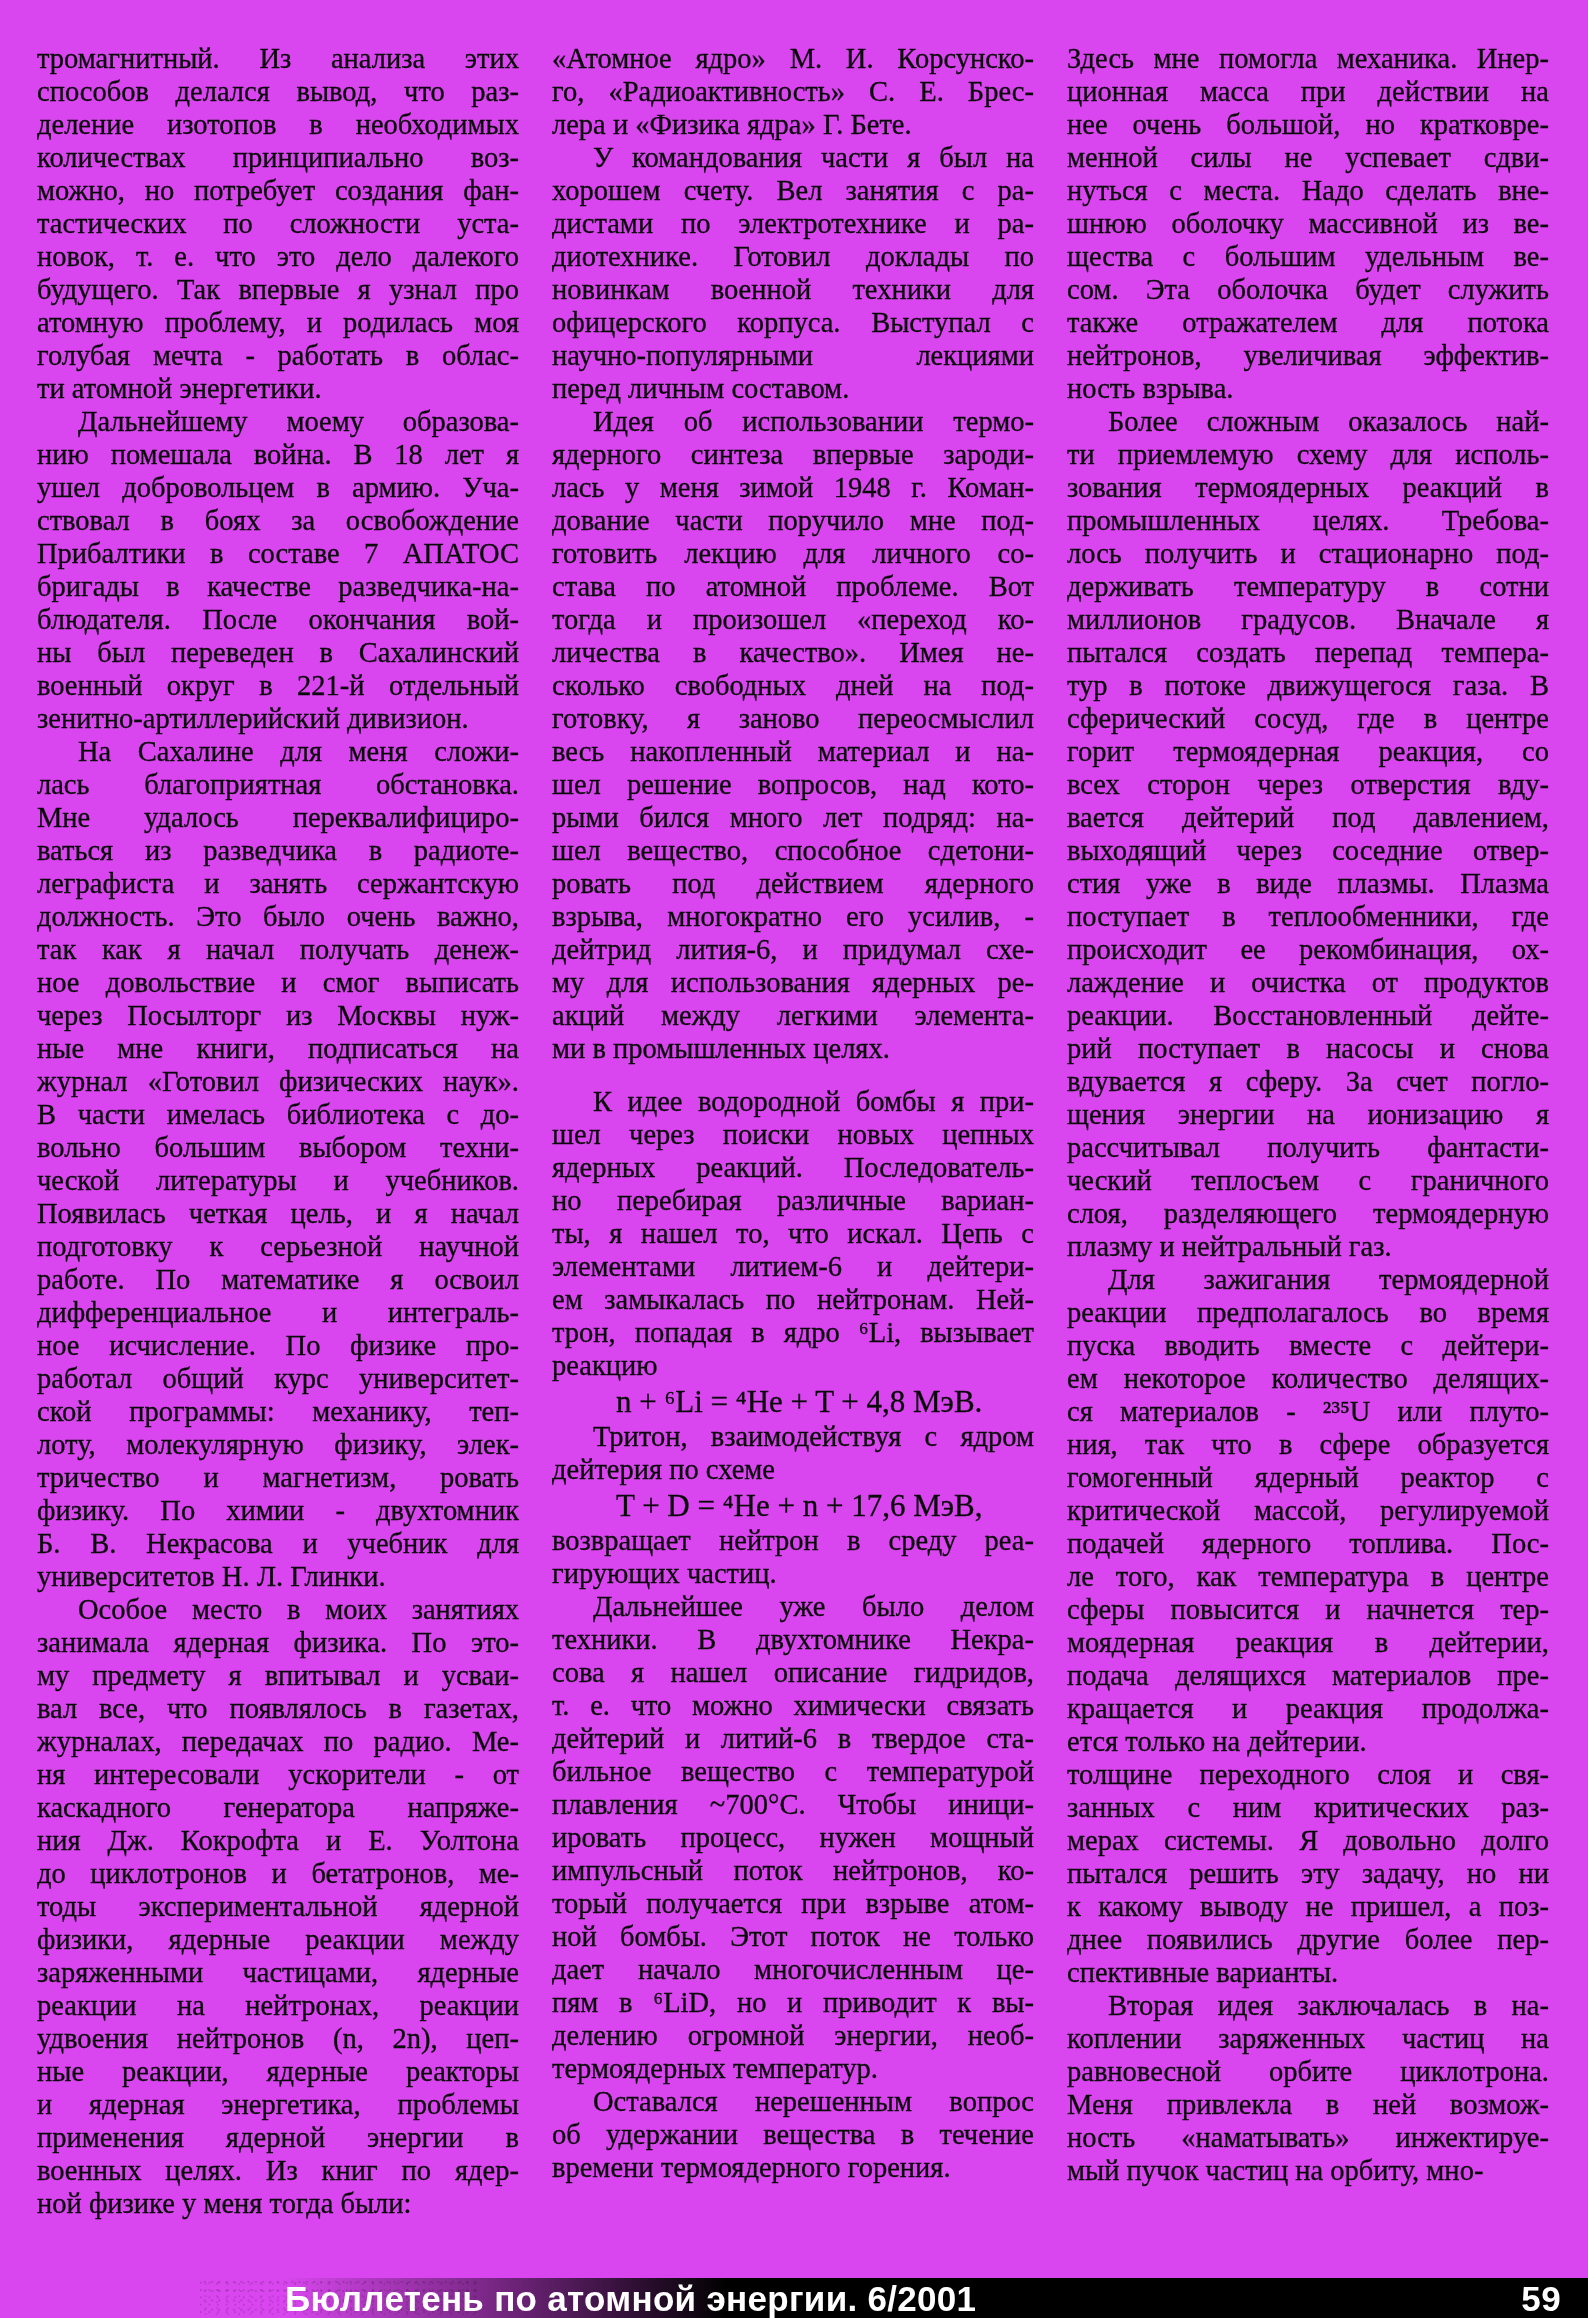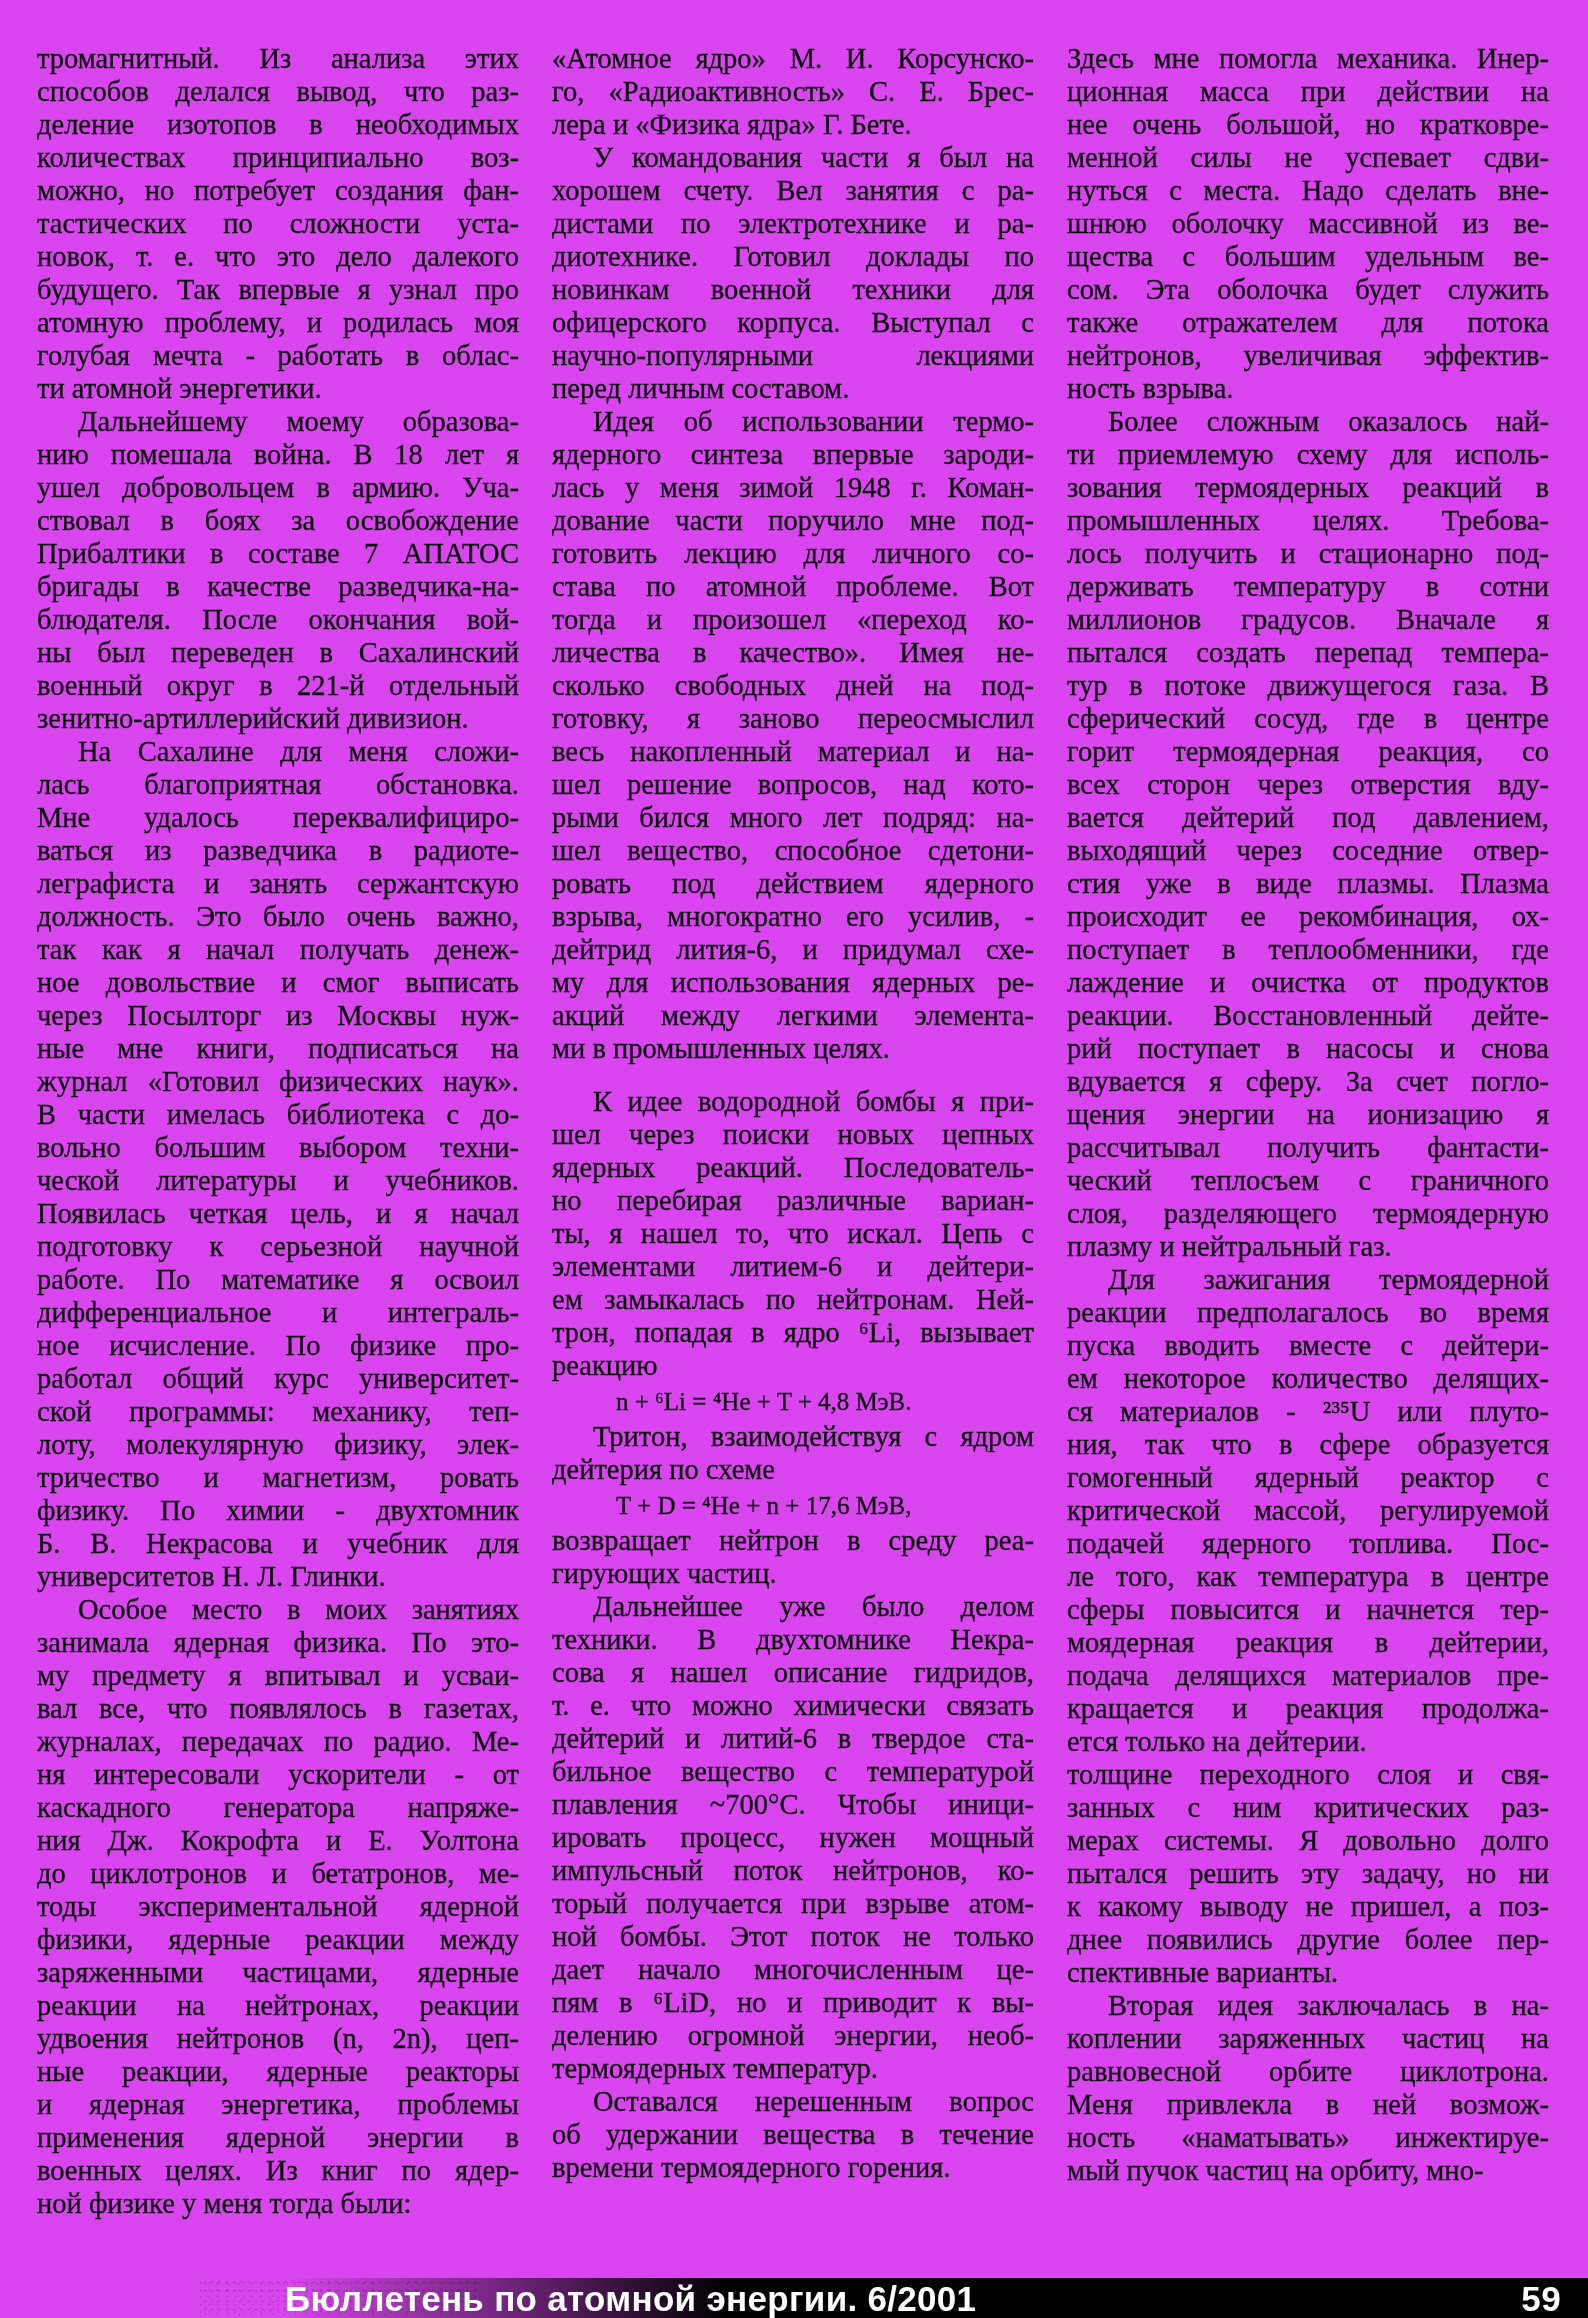--- a/index.html
+++ b/index.html
@@ -32,21 +32,21 @@
     white-space: normal;
     -webkit-text-stroke: 0.3px #0a0a0a;
   }
   .line.last { text-align-last: left; }
   .para.indent .line.first { text-indent: 41px; }
   .para.formula { margin: 2.6px 0; }
   .para.formula .line {
     text-align: left;
     text-align-last: left;
     padding-left: 64px;
-    font-size: 25px;
+    font-size: 31px;
   }
   .footer-bar {
     position: absolute;
     left: 285px;
     right: 0;
     bottom: 0;
     height: 41px;
     background: linear-gradient(to right,
       rgba(0,0,0,0.00) 0%,
       rgba(0,0,0,0.18) 6%,
@@ -268,22 +268,22 @@
           <div class="line">держивать температуру в сотни</div>
           <div class="line">миллионов градусов. Вначале я</div>
           <div class="line">пытался создать перепад темпера-</div>
           <div class="line">тур в потоке движущегося газа. В</div>
           <div class="line">сферический сосуд, где в центре</div>
           <div class="line">горит термоядерная реакция, со</div>
           <div class="line">всех сторон через отверстия вду-</div>
           <div class="line">вается дейтерий под давлением,</div>
           <div class="line">выходящий через соседние отвер-</div>
           <div class="line">стия уже в виде плазмы. Плазма</div>
+          <div class="line">поступает в теплообменники, где</div>
           <div class="line">происходит ее рекомбинация, ох-</div>
-          <div class="line">поступает в теплообменники, где</div>
           <div class="line">лаждение и очистка от продуктов</div>
           <div class="line">реакции. Восстановленный дейте-</div>
           <div class="line">рий поступает в насосы и снова</div>
           <div class="line">вдувается я сферу. За счет погло-</div>
           <div class="line">щения энергии на ионизацию я</div>
           <div class="line">рассчитывал получить фантасти-</div>
           <div class="line">ческий теплосъем с граничного</div>
           <div class="line">слоя, разделяющего термоядерную</div>
           <div class="line last">плазму и нейтральный газ.</div>
         </div>

